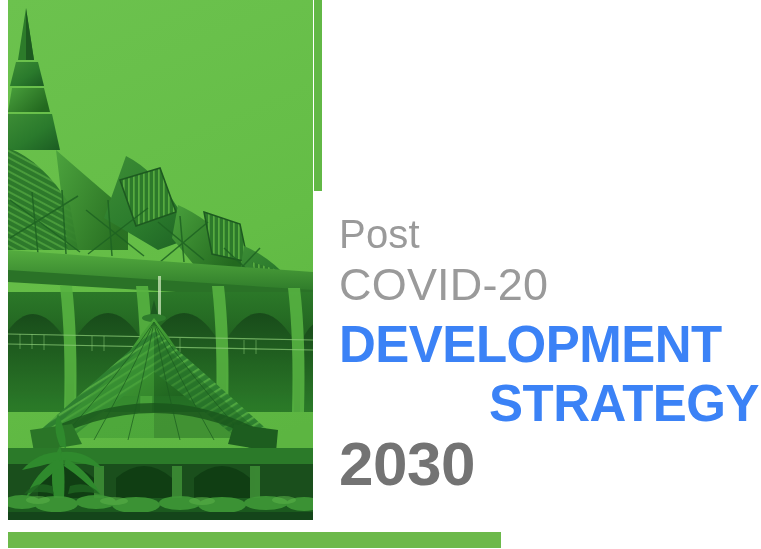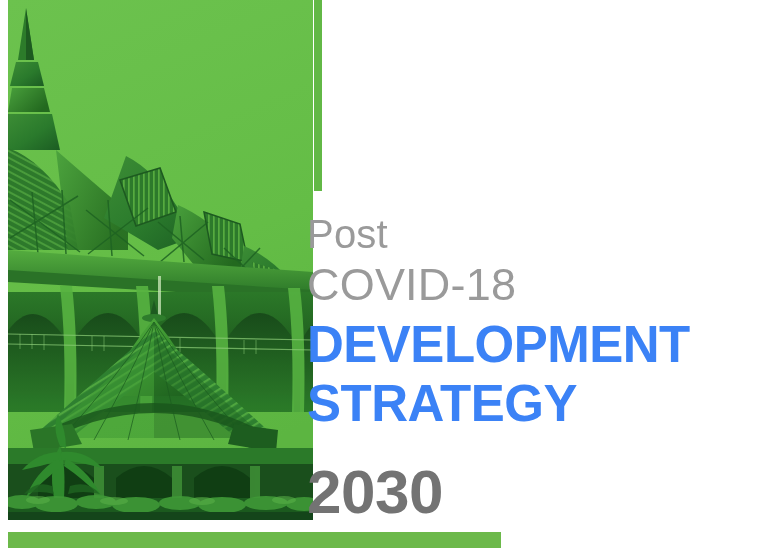--- a/index.html
+++ b/index.html
@@ -50,21 +50,21 @@
     left: 8px;
     top: 532px;
     width: 493px;
     height: 16px;
     background: #6cb94a;
   }
 
   
   .title-block {
     position: absolute;
-    left: 307px;
+    left: 339px;
     top: 214px;
     width: 420px;
   }
   .line {
     display: block;
     white-space: nowrap;
     line-height: 1.0;
   }
   .line-post {
     font-size: 40px;
@@ -81,21 +81,21 @@
     margin-bottom: 12px;
   }
   .line-dev,
   .line-strategy {
     font-size: 51px;
     font-weight: 700;
     color: #3b82f6;
     letter-spacing: -0.5px;
   }
   .line-dev { margin-bottom: 8px; }
-  .line-strategy { margin-bottom: 32px; }
+  .line-strategy { margin-bottom: 4px; text-align: right; }
   .line-year {
     font-size: 62px;
     font-weight: 700;
     color: #737373;
     letter-spacing: -0.5px;
   }
 </style>
 </head>
 <body>
 
@@ -303,21 +303,21 @@
         <ellipse cx="276" cy="500" rx="12" ry="4"></ellipse>
       </g>
       <rect x="0" y="512" width="305" height="8" fill="#14451a"></rect>
     </svg>
   </div>
 
   <div class="vrule"></div>
 
   <div class="title-block">
     <span class="line line-post">Post</span>
-    <span class="line line-covid">COVID-18</span>
+    <span class="line line-covid">COVID-20</span>
     <span class="line line-dev">DEVELOPMENT</span>
     <span class="line line-strategy">STRATEGY</span>
     <span class="line line-year">2030</span>
   </div>
 
   <div class="hbar"></div>
 
 </div>
 
 </body></html>

